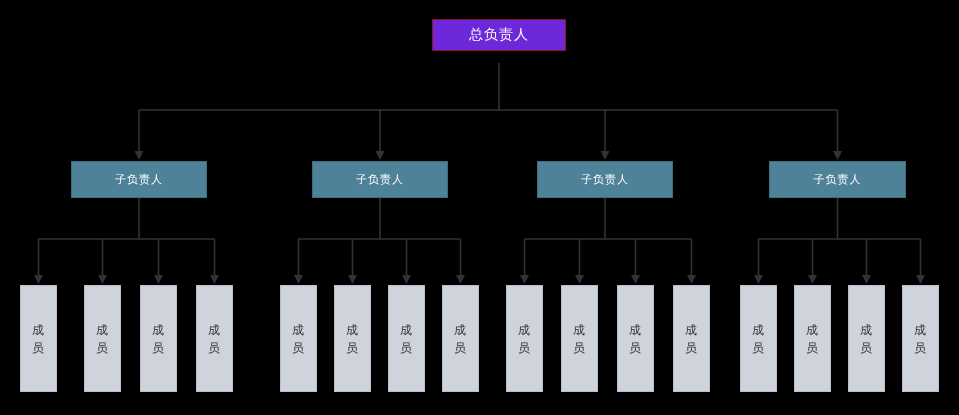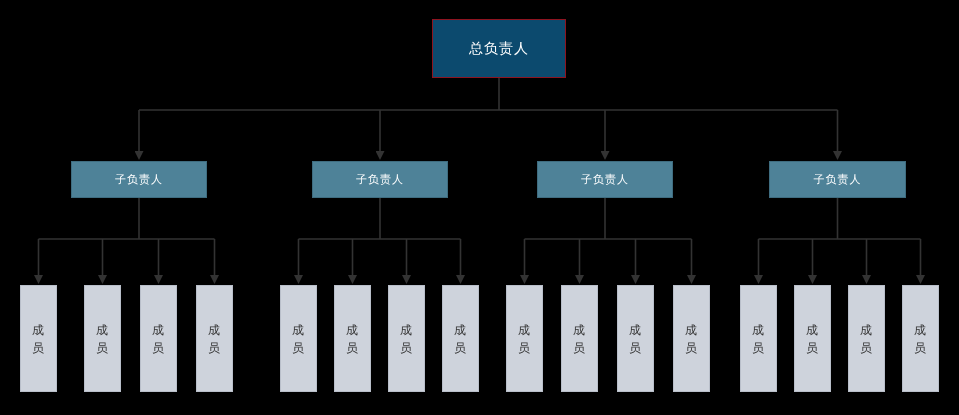--- a/index.html
+++ b/index.html
@@ -63,21 +63,21 @@
         <path d="M837.5,198 L837.5,239"></path>
         <path d="M758.5,239 L920.5,239"></path>
         <path d="M758.5,239 L758.5,276" marker-end="url(#arrow)"></path>
         <path d="M812.5,239 L812.5,276" marker-end="url(#arrow)"></path>
         <path d="M866.5,239 L866.5,276" marker-end="url(#arrow)"></path>
         <path d="M920.5,239 L920.5,276" marker-end="url(#arrow)"></path>
       </g>
   </svg>
 
   <div id="nodes">
-      <div class="node root" style="left: 432px; top: 19px; width: 134px; height: 59px; background: #0c4a6e; color: rgb(255, 255, 255);">总负责人</div>
+      <div class="node root" style="left: 432px; top: 19px; width: 134px; height: 32px; background: #6d28d9; color: rgb(255, 255, 255);">总负责人</div>
       <div class="node lead" style="left: 71px; top: 161px; width: 136px; height: 37px; background: rgb(78, 130, 152); color: rgb(255, 255, 255);">子负责人</div>
       <div class="node lead" style="left: 312px; top: 161px; width: 136px; height: 37px; background: rgb(78, 130, 152); color: rgb(255, 255, 255);">子负责人</div>
       <div class="node lead" style="left: 537px; top: 161px; width: 136px; height: 37px; background: rgb(78, 130, 152); color: rgb(255, 255, 255);">子负责人</div>
       <div class="node lead" style="left: 769px; top: 161px; width: 137px; height: 37px; background: rgb(78, 130, 152); color: rgb(255, 255, 255);">子负责人</div>
       <div class="node member" style="left: 20px; top: 285px; width: 37px; height: 107px; background: rgb(206, 211, 220); color: rgb(51, 51, 51);">
         <span>成员</span>
       </div>
       <div class="node member" style="left: 84px; top: 285px; width: 37px; height: 107px; background: rgb(206, 211, 220); color: rgb(51, 51, 51);">
         <span>成员</span>
       </div>

